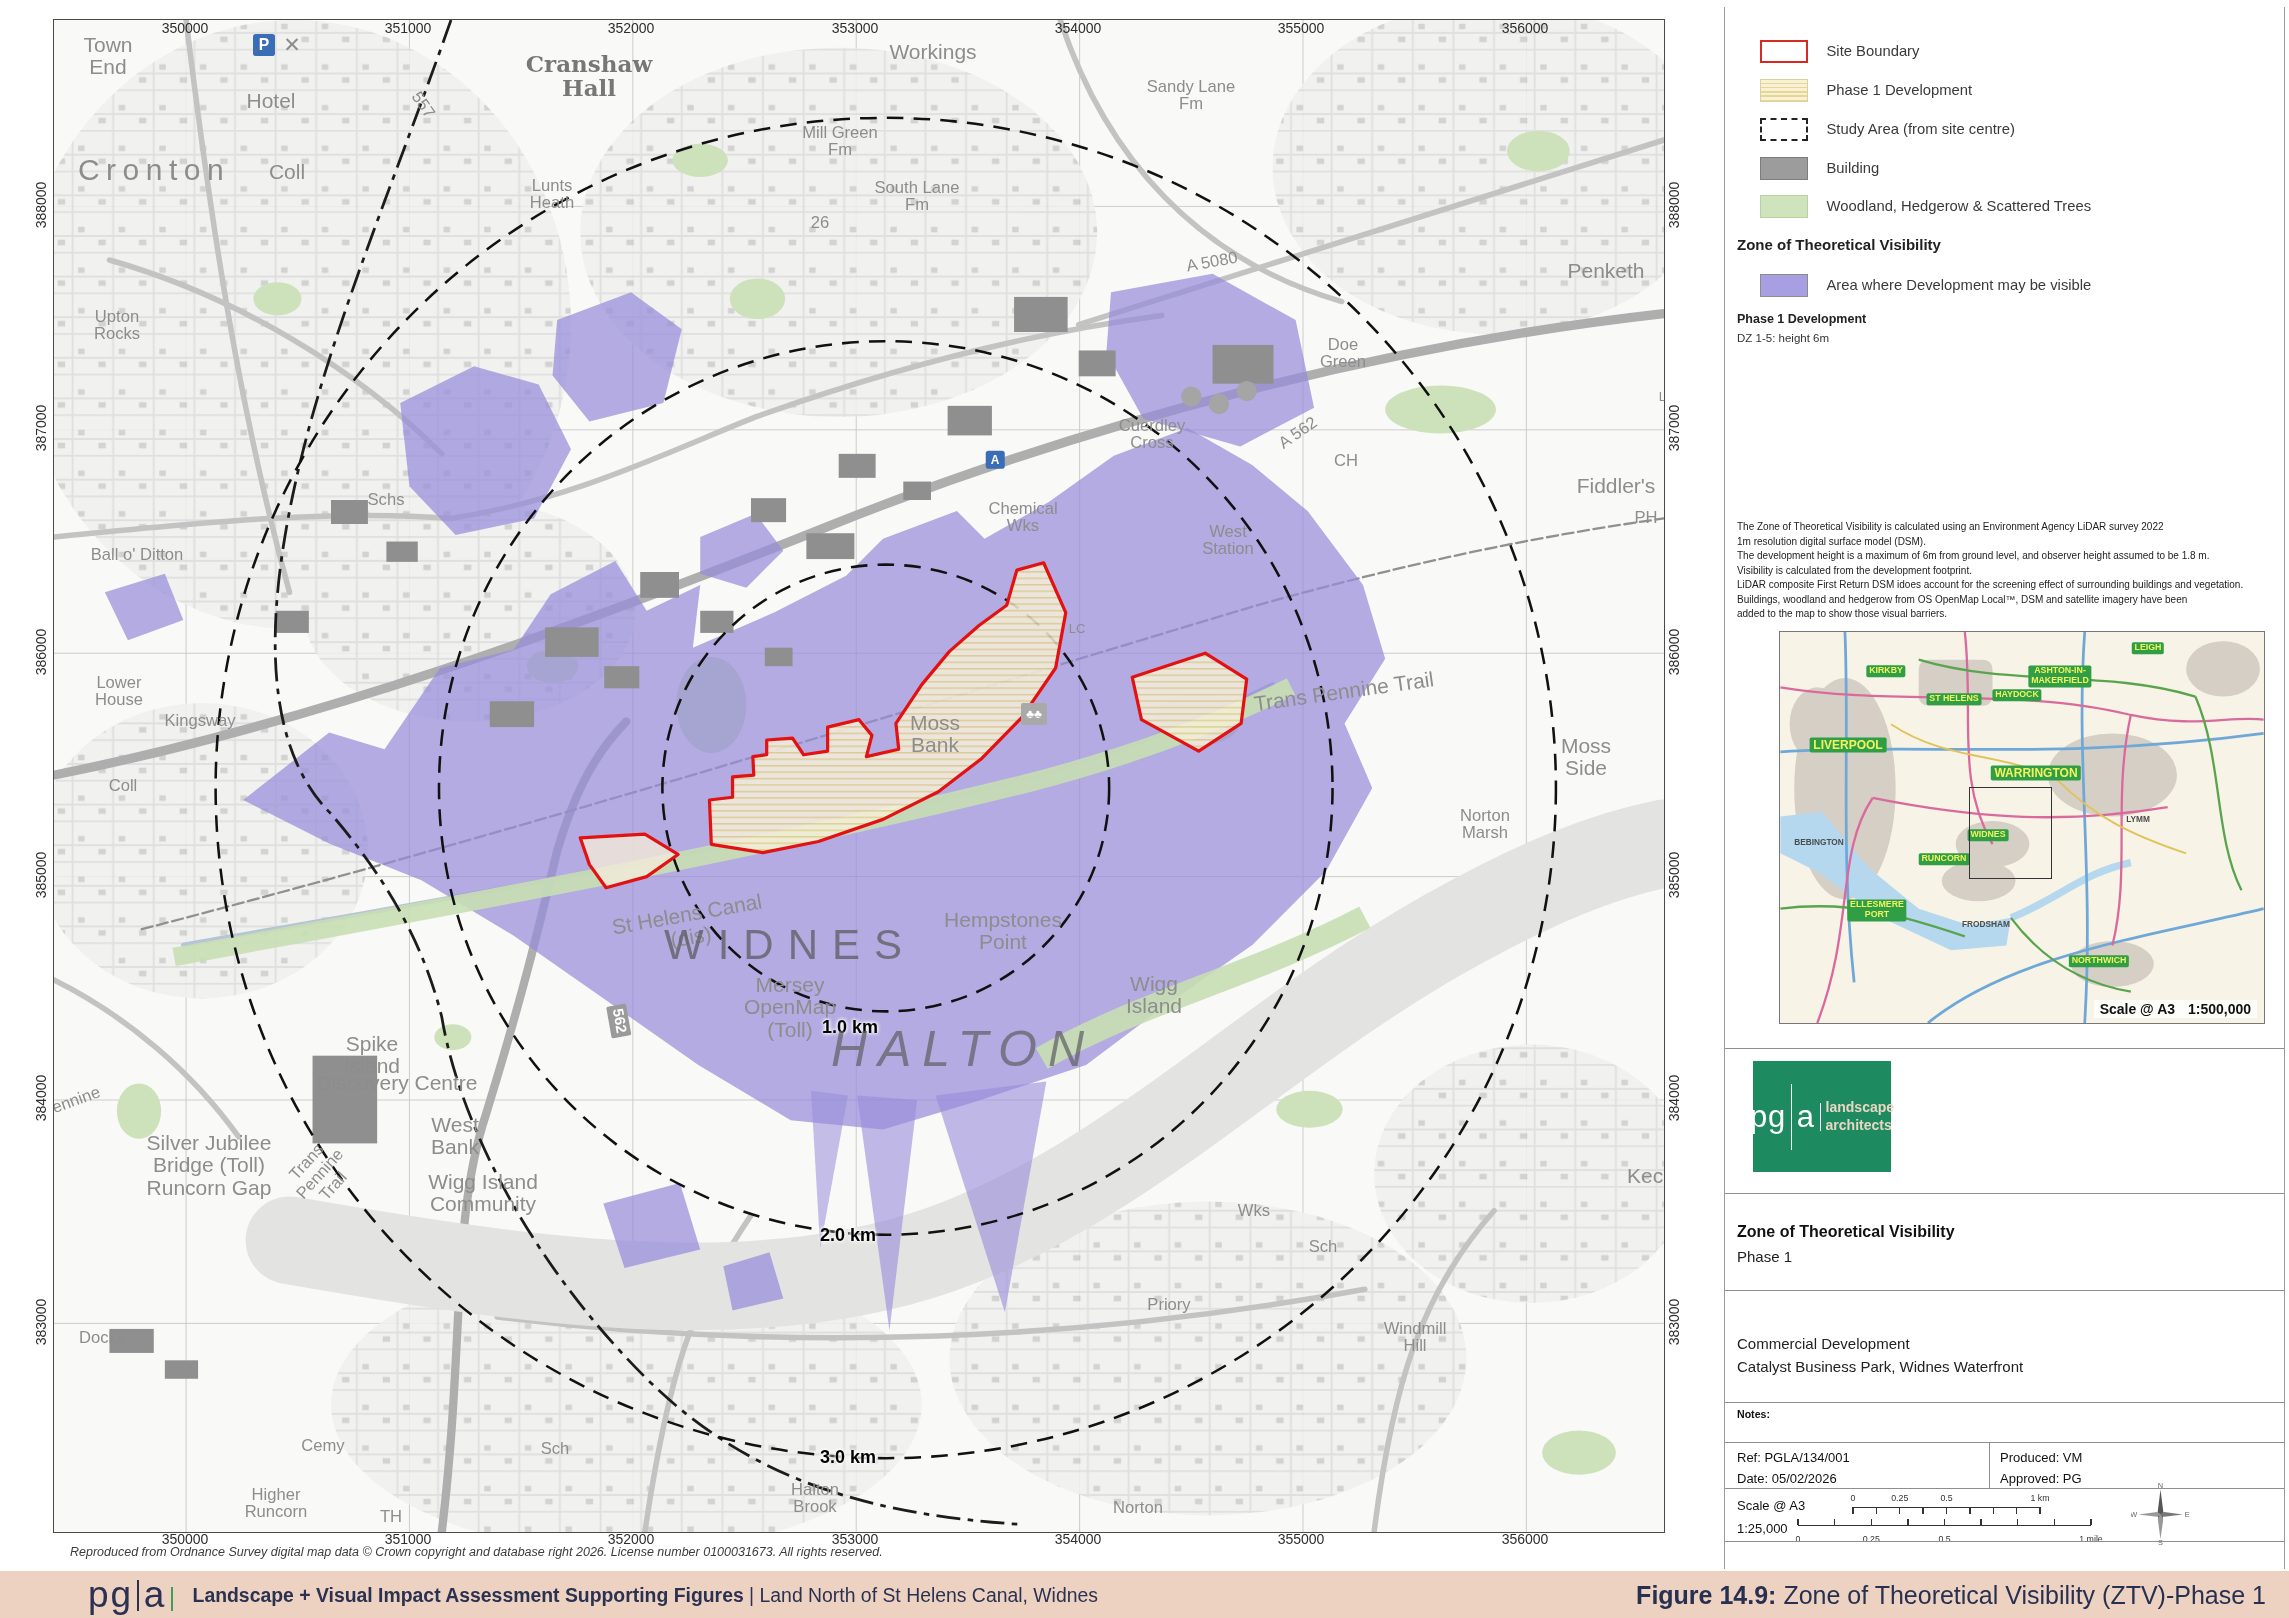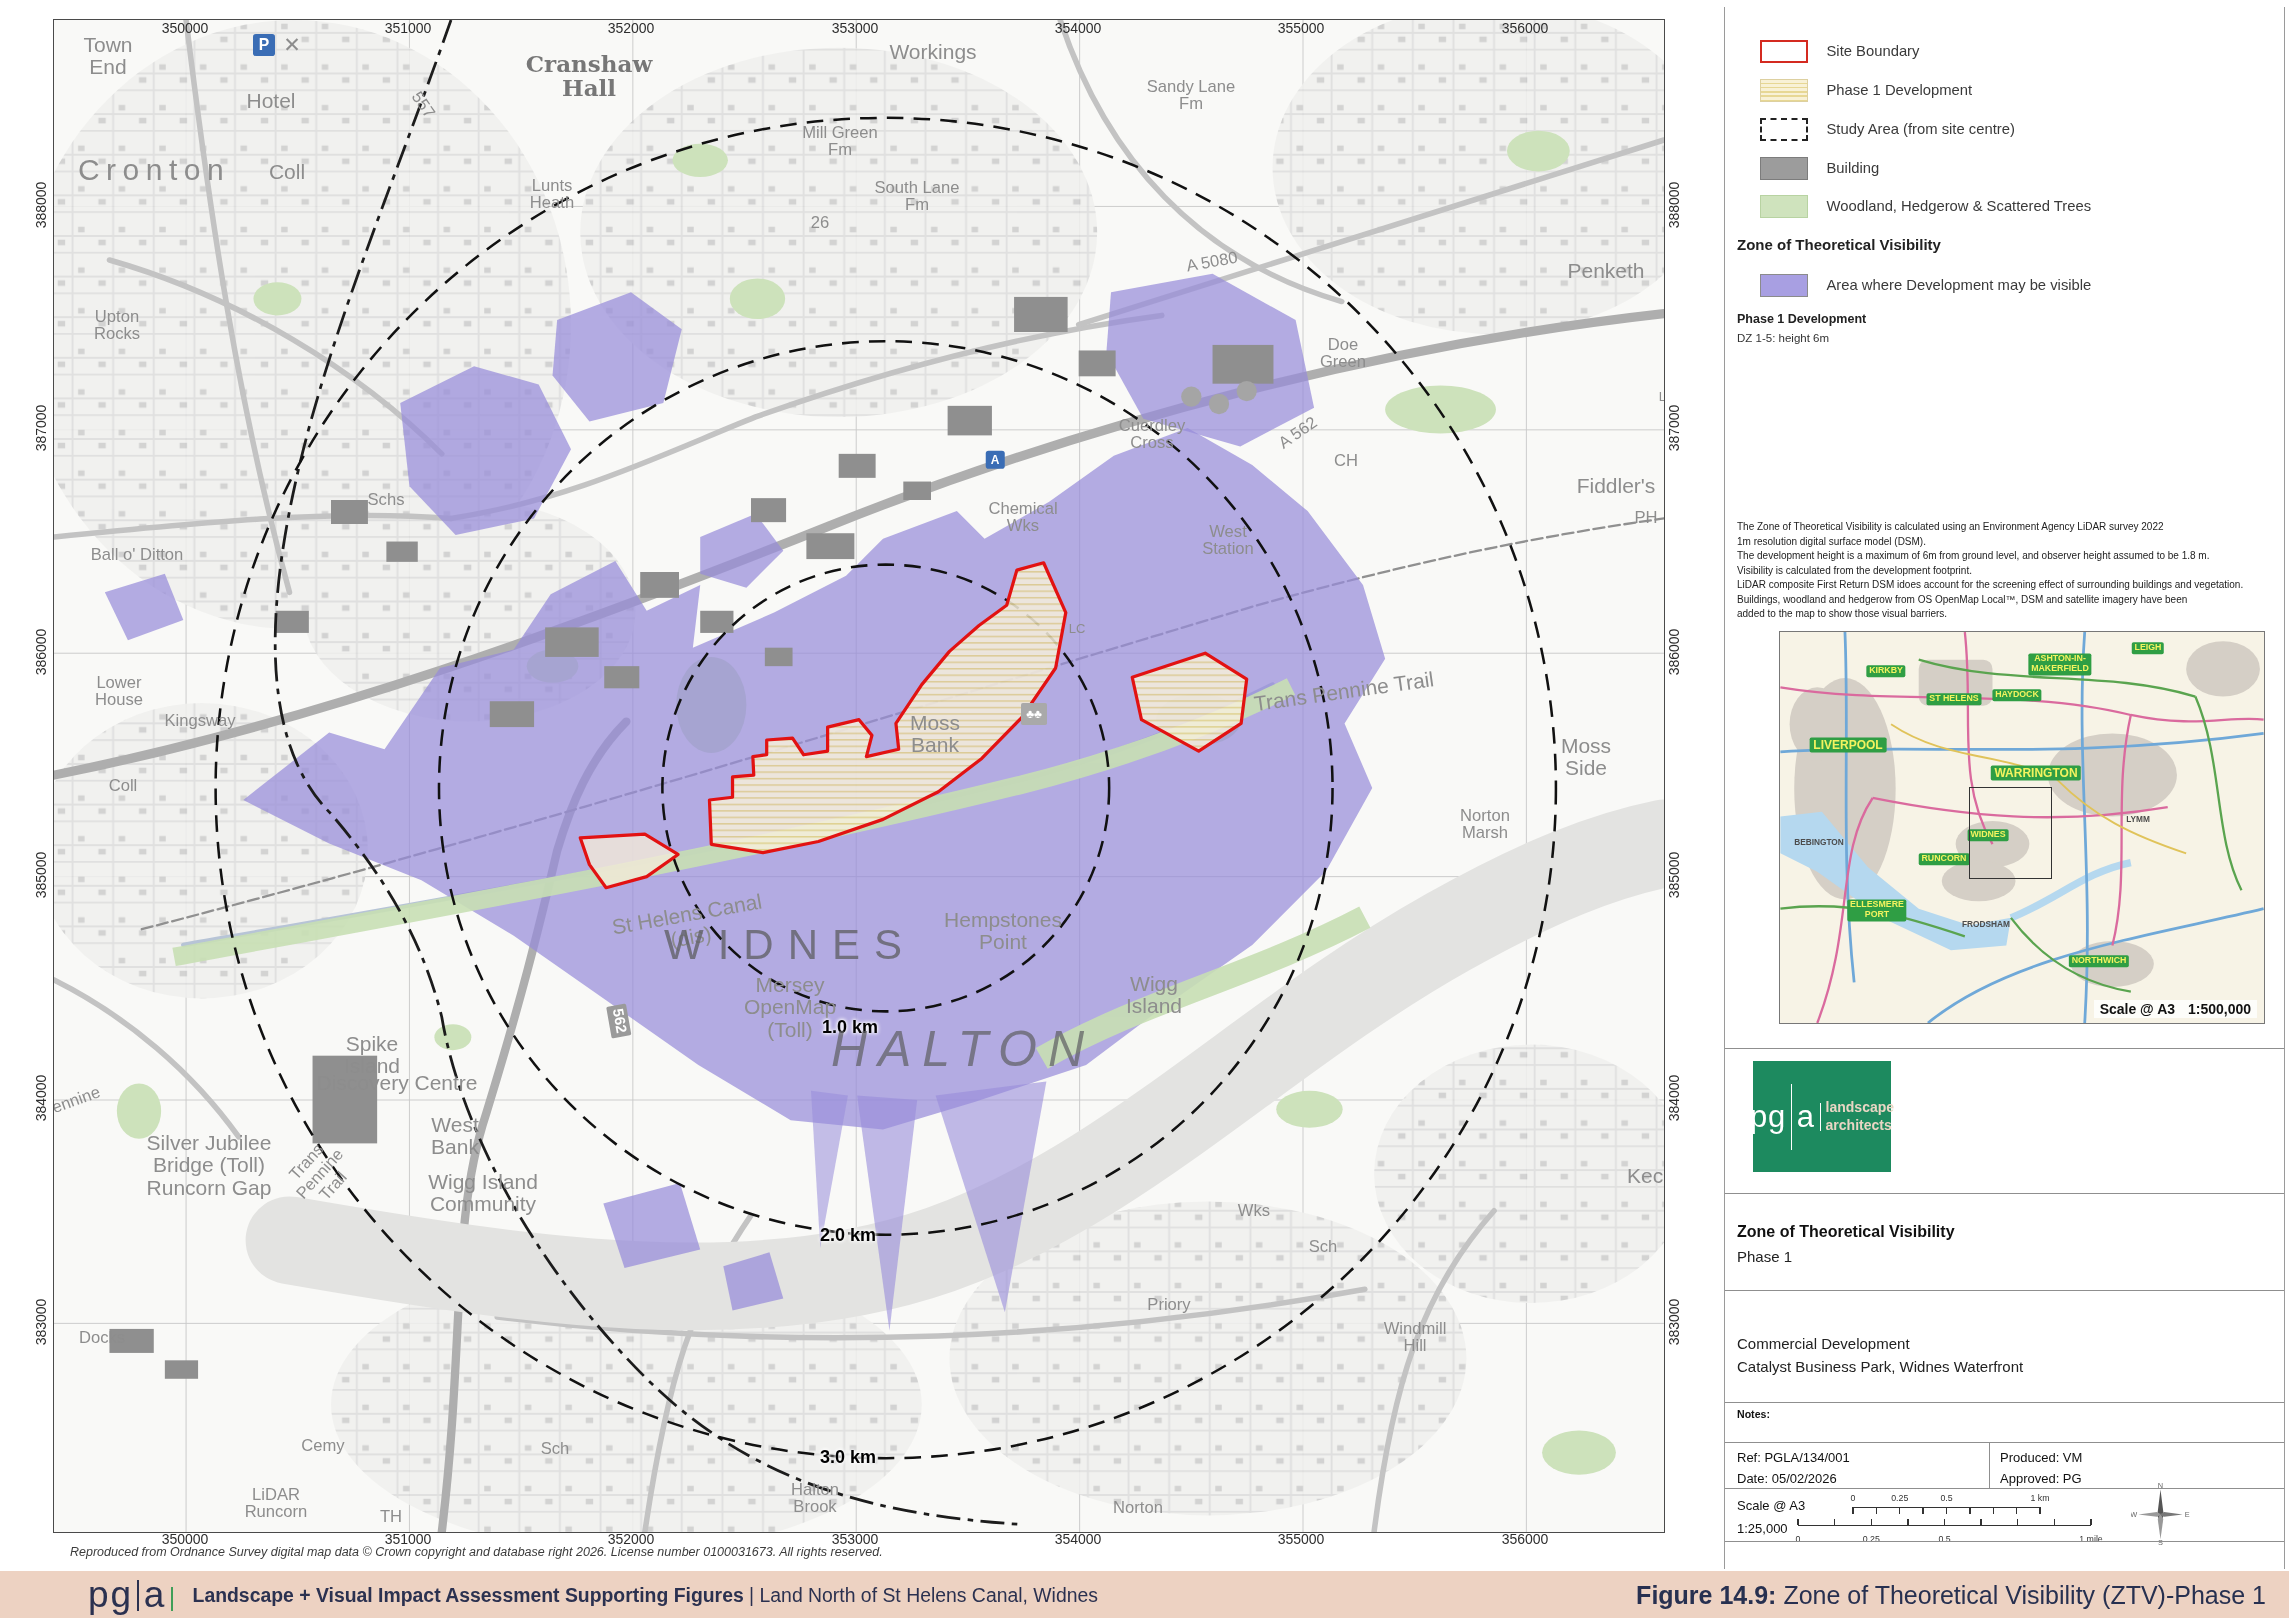--- a/index.html
+++ b/index.html
@@ -326,21 +326,21 @@
           <div class="ml m" style="left: 1200px; top: 1191px;">Wks</div>
           <div class="ml l" style="left: 1604px; top: 1156px;">Keckw</div>
           <div class="ml m" style="left: 1269px; top: 1227px;">Sch</div>
           <div class="ml m" style="left: 1115px; top: 1285px;">Priory</div>
           <div class="ml m" style="left: 1361px; top: 1318px;">Windmill
 Hill</div>
           <div class="ml ring" style="left: 794px; top: 1216px;">2.0 km</div>
           <div class="ml m" style="left: 269px; top: 1426px;">Cemy</div>
           <div class="ml m" style="left: 501px; top: 1429px;">Sch</div>
           <div class="ml ring" style="left: 794px; top: 1438px;">3.0 km</div>
-          <div class="ml m" style="left: 222px; top: 1484px;">LiDAR
+          <div class="ml m" style="left: 222px; top: 1484px;">Higher
 Runcorn</div>
           <div class="ml m" style="left: 337px; top: 1497px;">TH</div>
           <div class="ml m" style="left: 761px; top: 1479px;">Halton
 Brook</div>
           <div class="ml m" style="left: 1084px; top: 1488px;">Norton</div>
         </div>
     </div>
   <span class="grid-lab" style="left: 185px; top: 28px;">350000</span>
       <span class="grid-lab" style="left: 185px; top: 1539px;">350000</span>
       <span class="grid-lab" style="left: 408px; top: 28px;">351000</span>
@@ -445,21 +445,21 @@
         </g>
         <g fill="none" stroke="#e0c35a" stroke-width="2">
           <path d="M120,100 C180,140 240,130 300,160"></path>
             <path d="M300,160 C340,200 380,220 440,240"></path>
         </g>
       </svg>
       <div id="inset-labels">
           <div class="inset-label city" style="left: 106px; top: 39px;">KIRKBY</div>
           <div class="inset-label city" style="left: 174px; top: 67px;">ST HELENS</div>
           <div class="inset-label city" style="left: 237px; top: 63px;">HAYDOCK</div>
-          <div class="inset-label city" style="left: 280px; top: 32px;">ASHTON-IN-
+          <div class="inset-label city" style="left: 280px; top: 44px;">ASHTON-IN-
 MAKERFIELD</div>
           <div class="inset-label city" style="left: 368px; top: 15.7px;">LEIGH</div>
           <div class="inset-label city-lg" style="left: 68px; top: 113px;">LIVERPOOL</div>
           <div class="inset-label city-lg" style="left: 256px; top: 141px;">WARRINGTON</div>
           <div class="inset-label city" style="left: 208px; top: 203px;">WIDNES</div>
           <div class="inset-label city" style="left: 164px; top: 227px;">RUNCORN</div>
           <div class="inset-label town" style="left: 39px; top: 211px;">BEBINGTON</div>
           <div class="inset-label city" style="left: 97px; top: 278px;">ELLESMERE
 PORT</div>
           <div class="inset-label town" style="left: 206px; top: 293px; text-align: center;">FRODSHAM</div>

